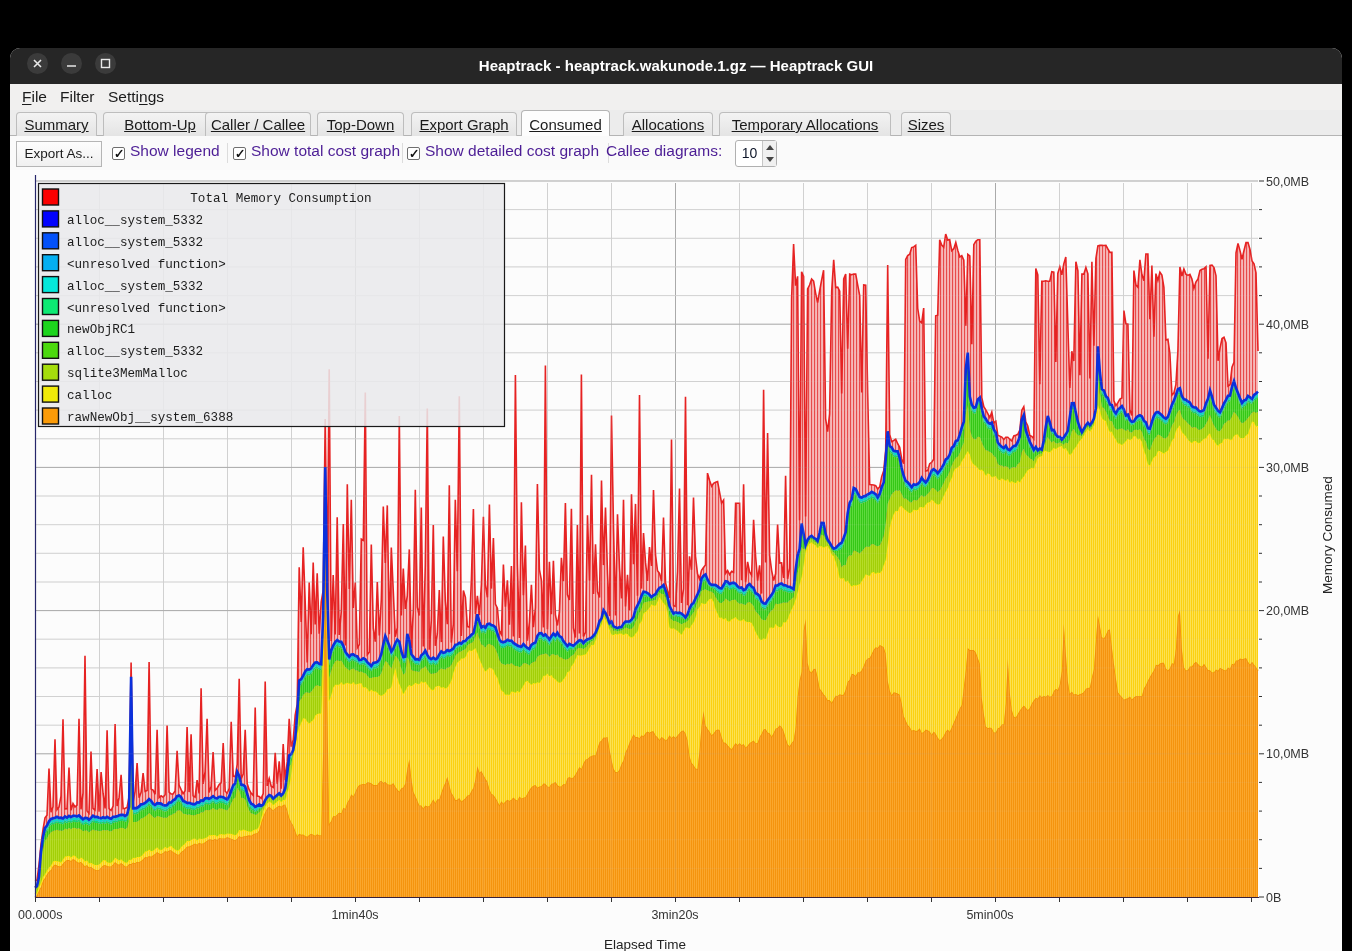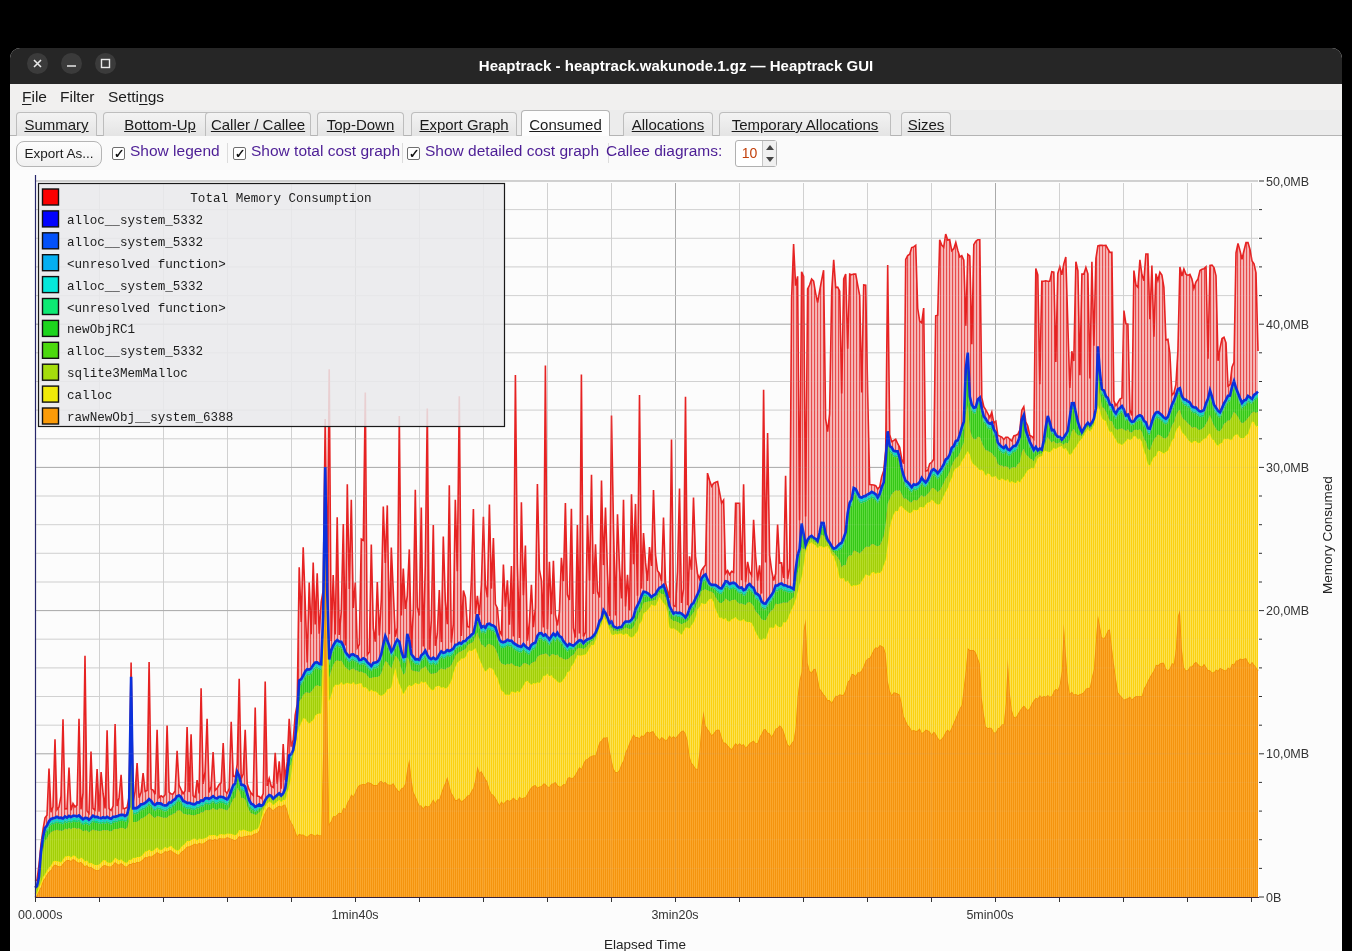--- a/index.html
+++ b/index.html
@@ -5,27 +5,27 @@
 .win { position:absolute; left:10px; top:8px; width:1332px; height:935px; background:#fcfcfc; border-radius:10px 10px 0 0; overflow:hidden;margin-top:40px; }
 .tbar { position:absolute; left:0; top:0; width:100%; height:36px; background:#262626; }
 .tbtn { position:absolute; top:5px; width:21px; height:21px; border-radius:50%; background:#3b3b3b; color:#e9e9e9; text-align:center; }
 .title { position:absolute; top:0; left:0; width:100%; height:36px; line-height:36px; text-align:center; color:#fff; font-size:15px; font-weight:bold; }
 .menu { position:absolute; left:0; top:36px; width:100%; height:26px; background:#f1f0ef; font-size:15.5px; color:#1b1b1b; }
 .menu span { position:absolute; top:4px; }
 .tabs { position:absolute; left:0; top:62px; width:100%; height:26px; background:#ececec; border-bottom:1px solid #b4b4b4; }
 .tab { position:absolute; top:2px; height:24px; background:linear-gradient(#f3f3f3,#e4e4e4); border:1px solid #bdbdbd; border-bottom:none; border-radius:4px 4px 0 0; font-size:15px; color:#1b1b1b; text-align:center; line-height:23px;text-decoration:underline; }
 .tab.sel { top:0; height:26px; background:#fdfdfd; border-color:#b4b4b4; line-height:27px; z-index:2; }
 .tools { position:absolute; left:0; top:88px; width:100%; height:34px; background:#fafafa; }
-.btn { position:absolute; left:6px; top:5px; width:86px; height:26px; background:linear-gradient(#fdfdfd,#f0f0f0); border:1px solid #b5b5b5; border-radius:8px; font-size:13.5px; text-align:center; line-height:24px; color:#1b1b1b; }
+.btn { position:absolute; left:6px; top:5px; width:86px; height:26px; background:linear-gradient(#fdfdfd,#f0f0f0); border:1px solid #b5b5b5; border-radius:0; font-size:13.5px; text-align:center; line-height:24px; color:#1b1b1b; }
 .cb { position:absolute; top:11px; width:13px; height:13px; background:#fff; border:1px solid #6e6e6e; border-radius:2px; }
 .cb:after { content:"\2713"; position:absolute; left:1px; top:-2.5px; font-size:12.5px; color:#111; font-weight:bold; }
 .cl { position:absolute; top:6px; font-size:15.5px; color:#4c1d95; }
 .sep { position:absolute; top:7px; width:1px; height:20px; background:#dcdcdc; }
 .spin { position:absolute; left:725px; top:4px; width:42px; height:27px; background:#fff; border:1px solid #b0b0b0; border-radius:3px; }
-.spin .v { position:absolute; left:0; top:0; width:27px; height:25px; font-size:14px; line-height:25px; text-align:center; color:#c2410c; }
+.spin .v { position:absolute; left:0; top:0; width:27px; height:25px; font-size:14px; line-height:25px; text-align:center; color:#0f172a; }
 .spin .b { position:absolute; right:0; top:0; width:14px; height:25px; background:#f0f0f0; border-left:1px solid #c6c6c6; }
 .spin .b i { position:absolute; left:2.5px; width:0; height:0; border-left:4.5px solid transparent; border-right:4.5px solid transparent; }
 .chart { position:absolute; left:0; top:122px; width:1332px; height:787px; background:#fcfcfc; }
 .status { position:absolute; left:0; top:909px; width:1332px; height:26px; background:#ebebeb; border-top:1px solid #cfcfcf; }
 u { text-decoration:underline; text-underline-offset:2px; }
 </style></head><body>
 <div class="win">
   <div class="tbar">
     <div class="tbtn" style="left:17px"><svg width="21" height="21">
           <path d="M7 7l7 7M14 7l-7 7" stroke="#e9e9e9" stroke-width="1.6"></path>

